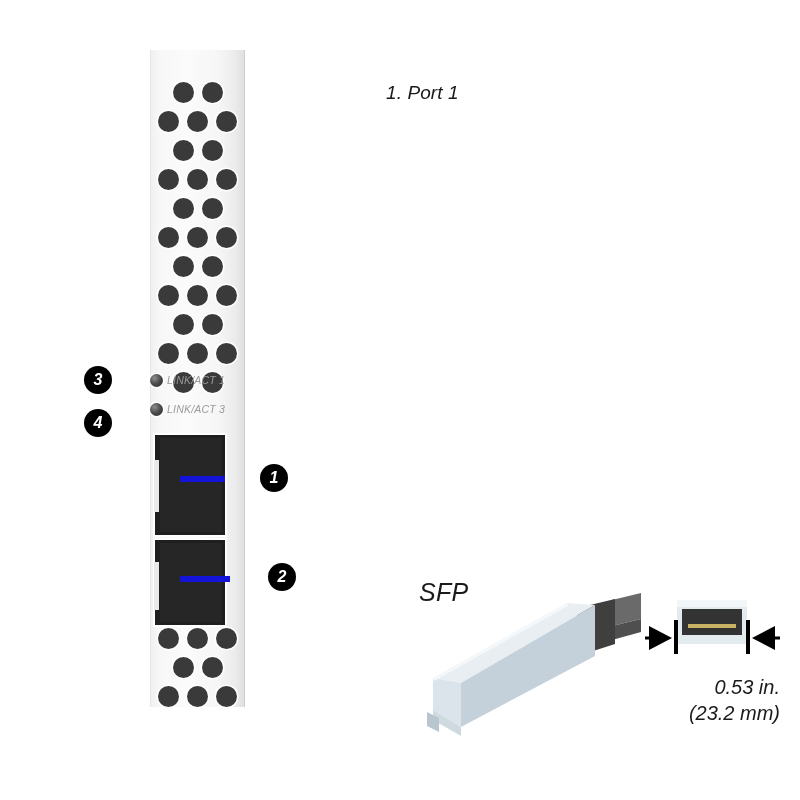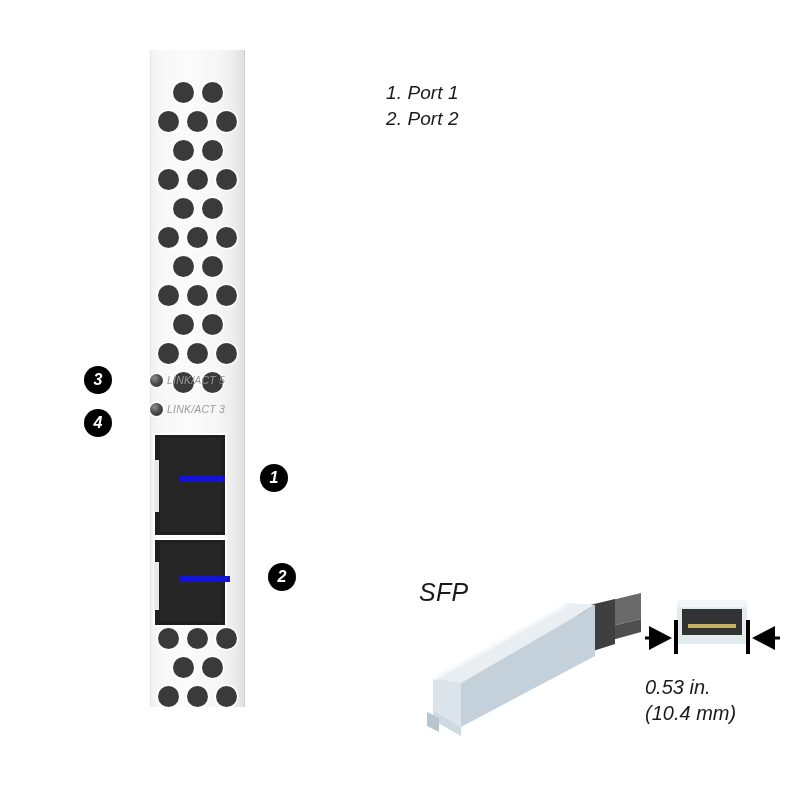--- a/index.html
+++ b/index.html
@@ -156,37 +156,36 @@
   .dim-art {
     position: absolute;
     left: 645px;
     top: 598px;
   }
   .dim-text {
     position: absolute;
     left: 645px;
     top: 674px;
     width: 135px;
-    text-align: left;
+    text-align: right;
   }
   .dim-line {
     font-size: 20px;
     line-height: 26px;
     color: #1a1a1a;
     white-space: nowrap;
   }
 </style>
 </head>
 <body>
 
 <div class="stage">
 
   <div class="legend">
     <div class="legend-line">1. Port 1</div>
-    <div class="legend-line">2. Port 2</div>
   </div>
 
   <div class="faceplate">
     <div class="faceplate-edge-left"></div>
     <div class="faceplate-edge-right"></div>
     <div id="vent-top">
         <div class="vent-hole" style="left: 23px; top: 32px;"></div>
         <div class="vent-hole" style="left: 52px; top: 32px;"></div>
         <div class="vent-hole" style="left: 8px; top: 61px;"></div>
         <div class="vent-hole" style="left: 37px; top: 61px;"></div>
@@ -220,21 +219,21 @@
         <div class="vent-hole" style="left: 66px; top: 578px;"></div>
         <div class="vent-hole" style="left: 23px; top: 607px;"></div>
         <div class="vent-hole" style="left: 52px; top: 607px;"></div>
         <div class="vent-hole" style="left: 8px; top: 636px;"></div>
         <div class="vent-hole" style="left: 37px; top: 636px;"></div>
         <div class="vent-hole" style="left: 66px; top: 636px;"></div>
       </div>
   </div>
 
   <div class="led" style="left:150px; top:374px;"></div>
-  <div class="led-label" style="left:167px; top:374px;">LINK/ACT 5</div>
+  <div class="led-label" style="left:167px; top:374px;">LINK/ACT 1</div>
 
   <div class="led" style="left:150px; top:403px;"></div>
   <div class="led-label" style="left:167px; top:403px;">LINK/ACT 3</div>
 
   <div class="port-cage" style="left:155px; top:435px; width:70px; height:100px;">
     <div class="port-inner-shadow"></div>
     <div class="port-latch" style="top:25px; height:52px;"></div>
   </div>
 
   <div class="port-cage" style="left:155px; top:540px; width:70px; height:85px;">
@@ -288,16 +287,16 @@
 
     <polygon points="4,28 4,52 27,40" fill="#000000"></polygon>
     <rect x="0" y="38.5" width="6" height="3" fill="#000000"></rect>
 
     <polygon points="130,28 130,52 107,40" fill="#000000"></polygon>
     <rect x="128" y="38.5" width="7" height="3" fill="#000000"></rect>
   </svg>
 
   <div class="dim-text">
     <div class="dim-line">0.53 in.</div>
-    <div class="dim-line">(10.4 mm)</div>
+    <div class="dim-line">(23.2 mm)</div>
   </div>
 
 </div>
 
 </body></html>

